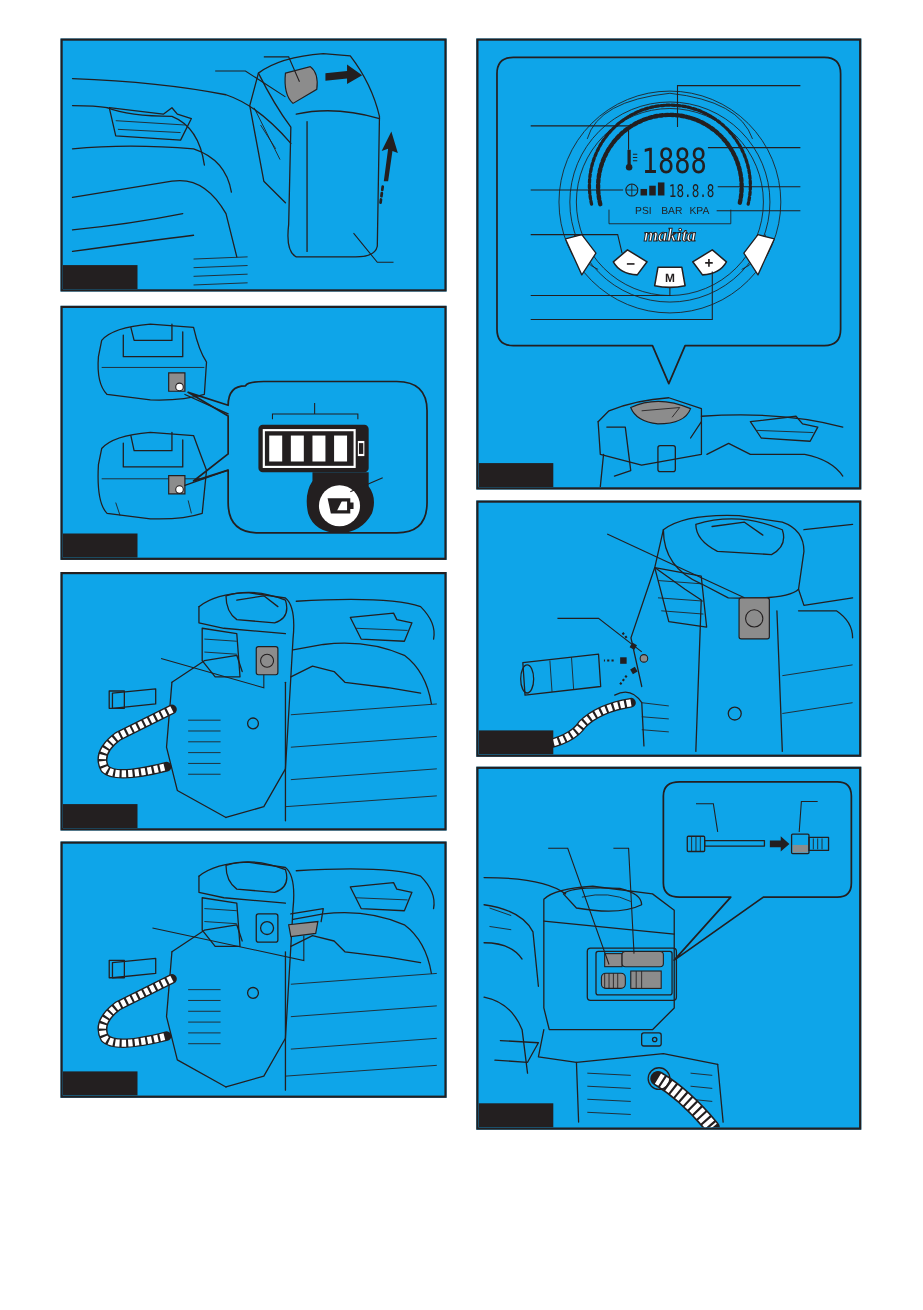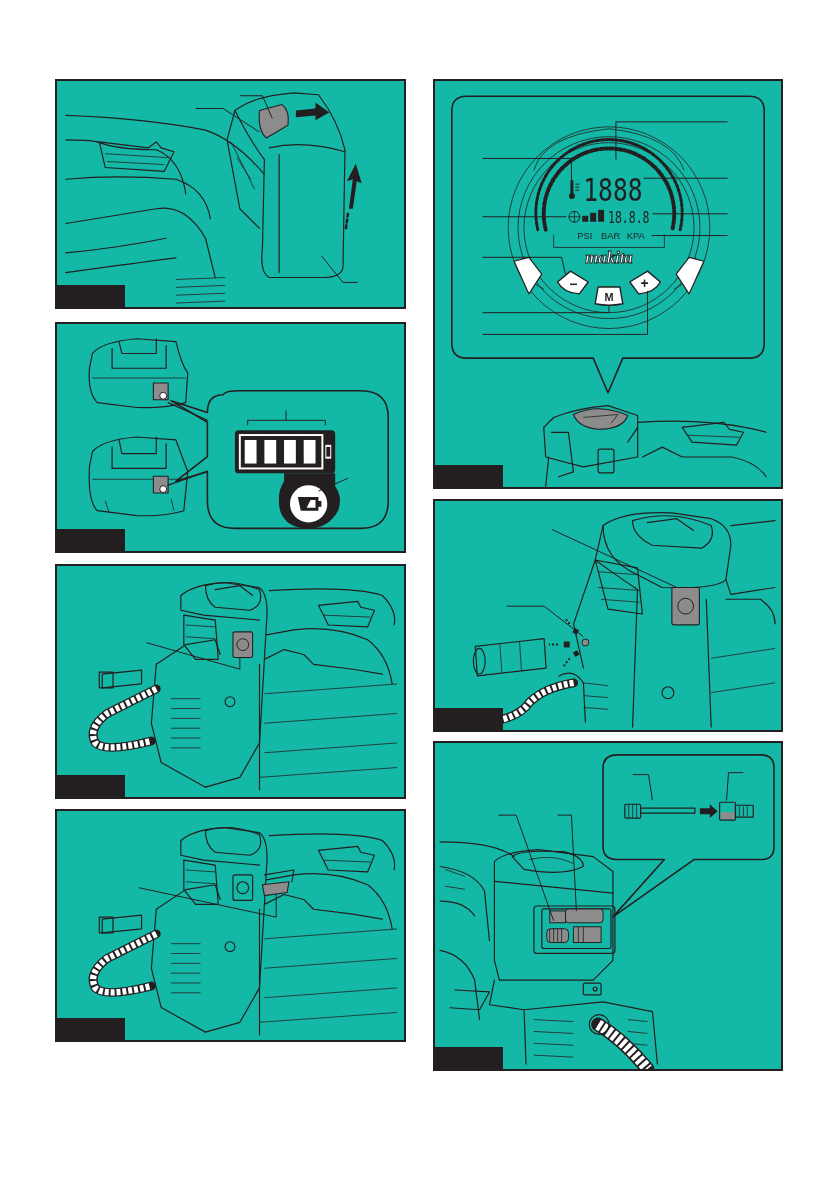--- a/index.html
+++ b/index.html
@@ -1,17 +1,17 @@
 <!DOCTYPE html>
 <html><head>
 <meta charset="utf-8">
 <style>
   html,body{margin:0;padding:0;background:#ffffff;}
   body{width:839px;height:1191px;position:relative;overflow:hidden;font-family:"Liberation Sans",sans-serif;color:#231f20;}
-  .panel{position:absolute;border:2px solid #231f20;background:#14b8a6;box-sizing:border-box;overflow:hidden;margin-top:44px;}
+  .panel{position:absolute;border:2px solid #231f20;background:#0ea5e9;box-sizing:border-box;overflow:hidden;}
   .panel svg{position:absolute;left:0;top:0;width:100%;height:100%;}
   .fig-tab{position:absolute;left:0;bottom:0;width:68px;height:22px;background:#231f20;color:#fff;font-size:11px;line-height:22px;text-align:center;}
   .ln{fill:none;stroke:#231f20;stroke-width:1.2;stroke-linecap:round;stroke-linejoin:round;}
   .thin{fill:none;stroke:#231f20;stroke-width:0.8;}
   .lead{fill:none;stroke:#231f20;stroke-width:1;}
   .gray{fill:#8c8c8c;stroke:#231f20;stroke-width:1.1;}
   .dark{fill:#231f20;}
   .lcd-text{font-family:"Liberation Sans",sans-serif;fill:#231f20;}
   .seg{font-family:"DejaVu Sans Mono",monospace;fill:#231f20;}
 </style>

